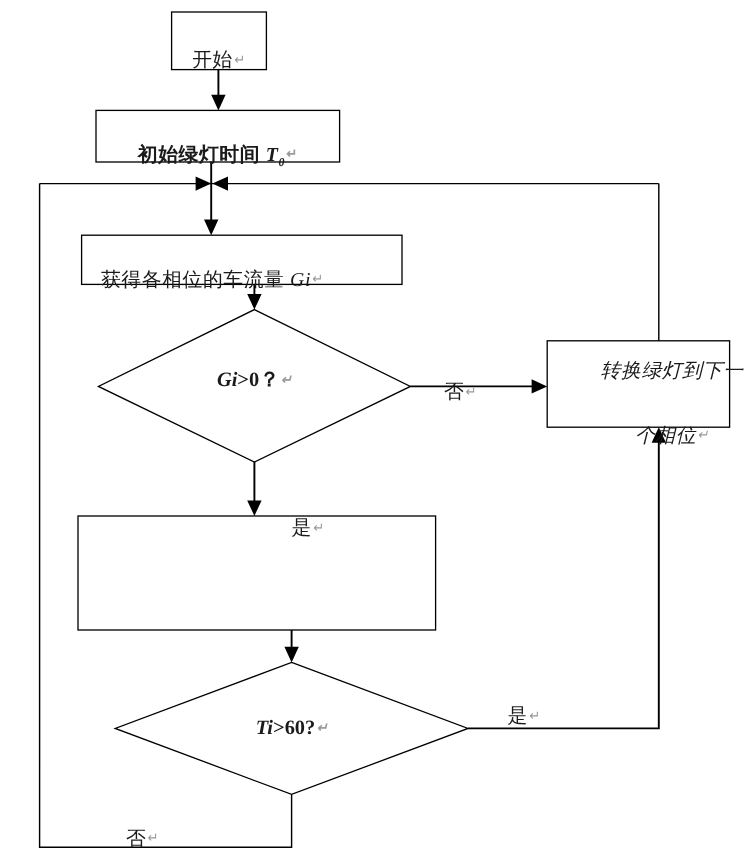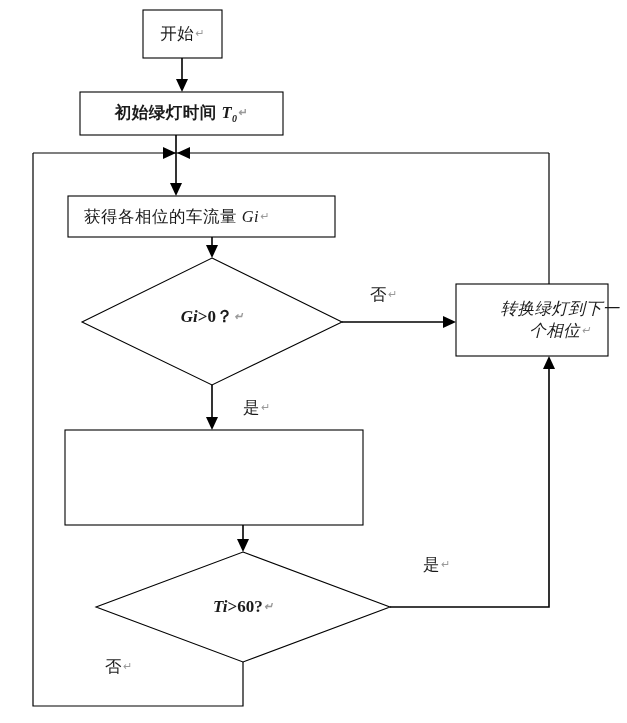--- a/index.html
+++ b/index.html
@@ -44,20 +44,21 @@
   .lbl {
     position: absolute;
     color: #1a1a1a;
     white-space: nowrap;
     line-height: 1.45;
   }
   .cjk {
     font-family: "Liberation Serif", "DejaVu Serif", serif;
     font-size: 16.5px;
     letter-spacing: 0.5px;
+    margin-top: 32px;
   }
   .node-text {
     position: absolute;
     display: flex;
     flex-direction: column;
     align-items: center;
     justify-content: center;
     text-align: center;
     color: #1a1a1a;
   }

